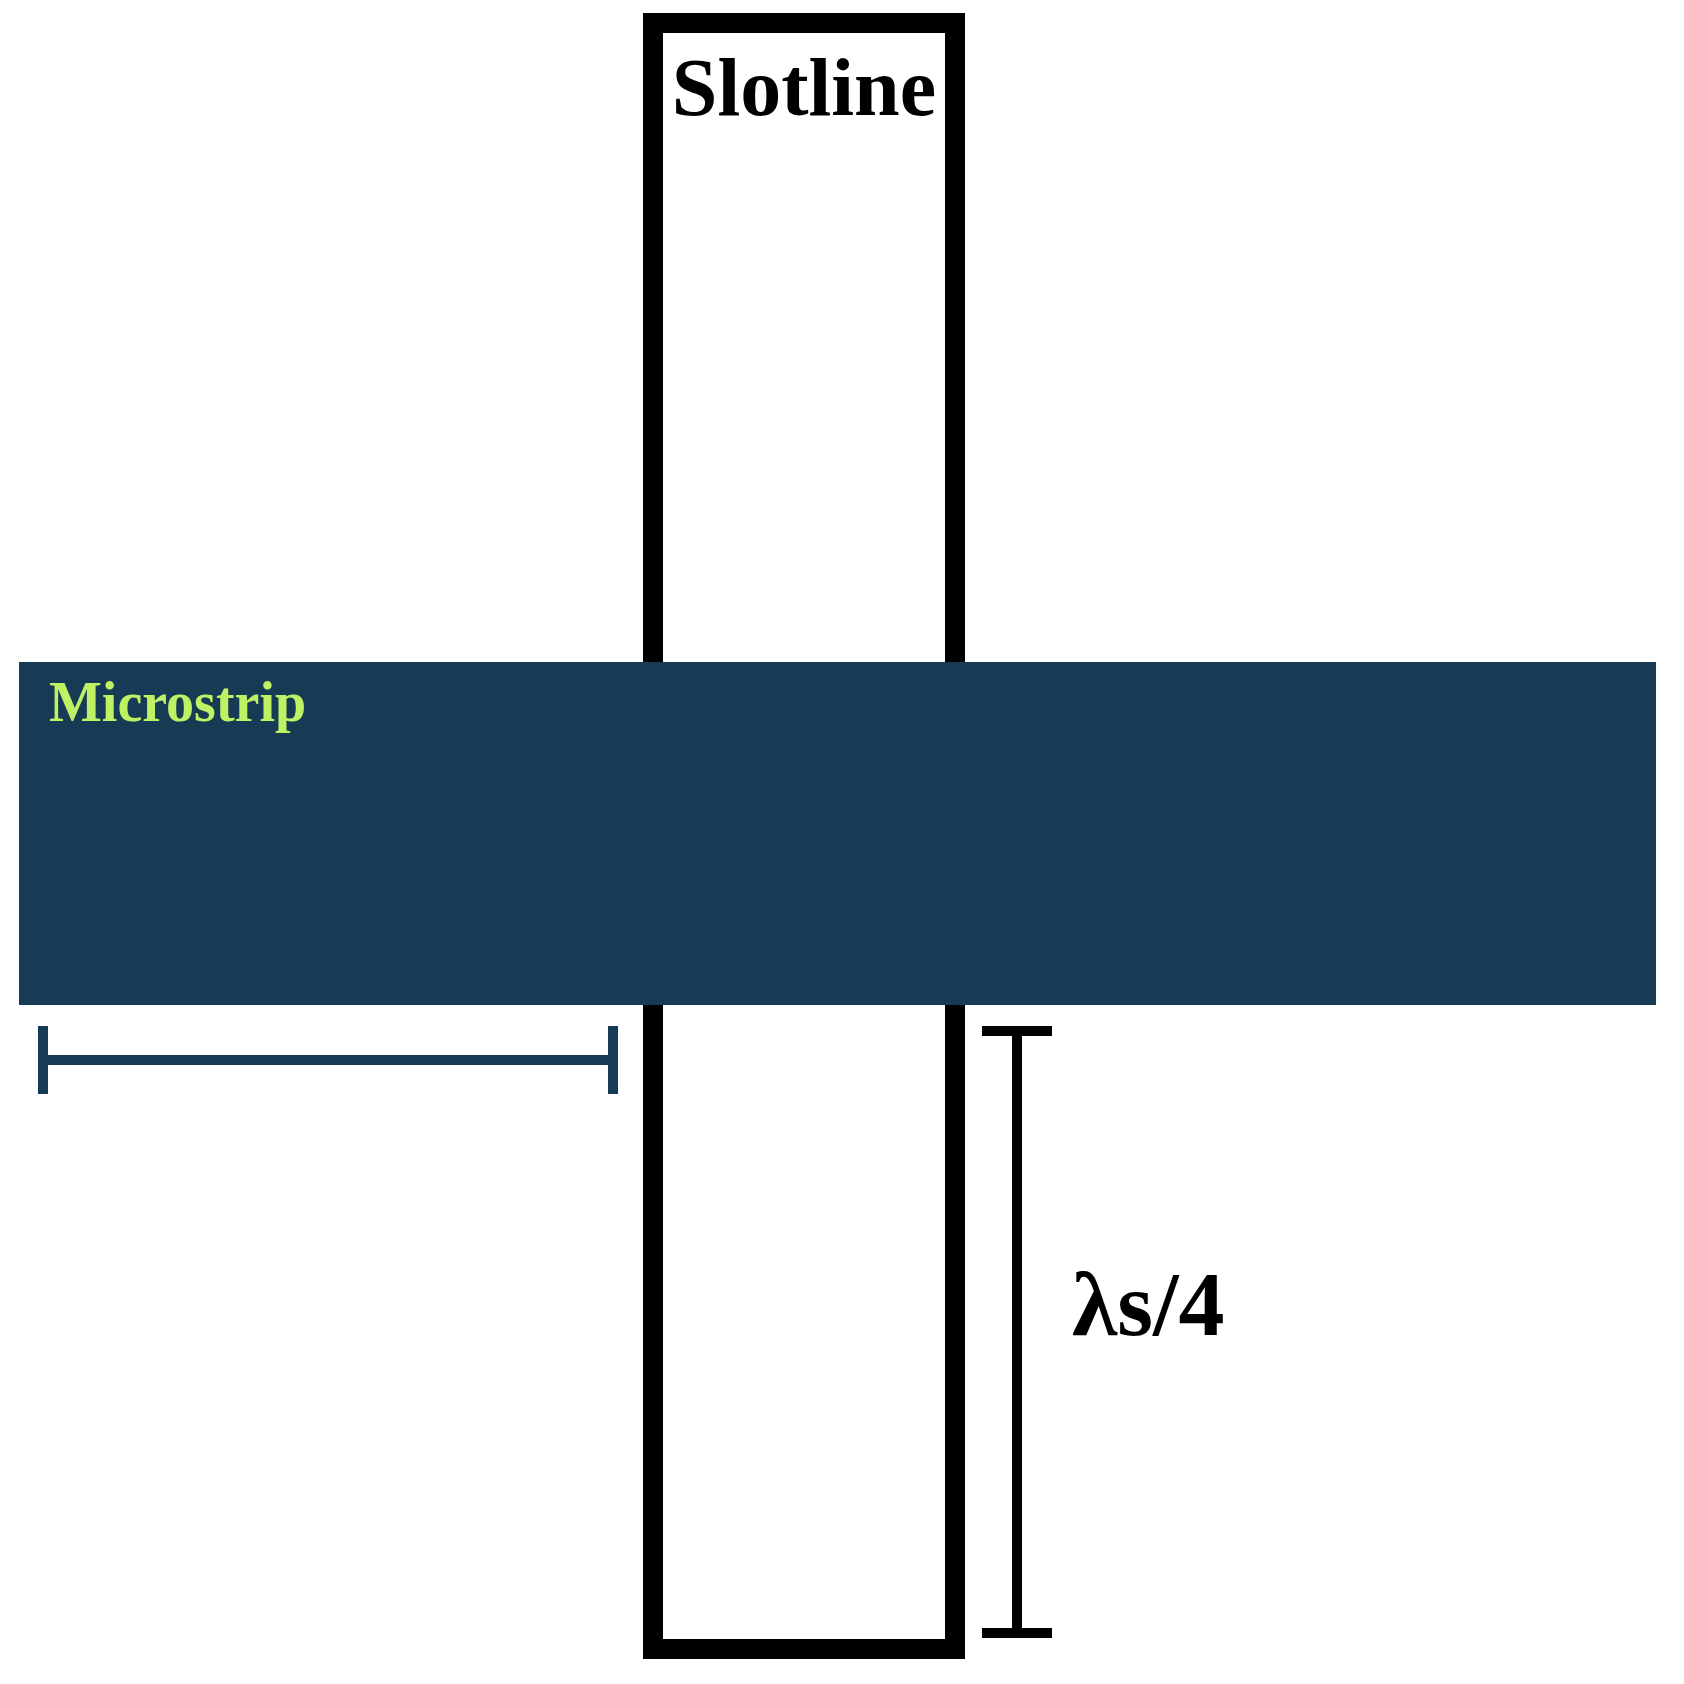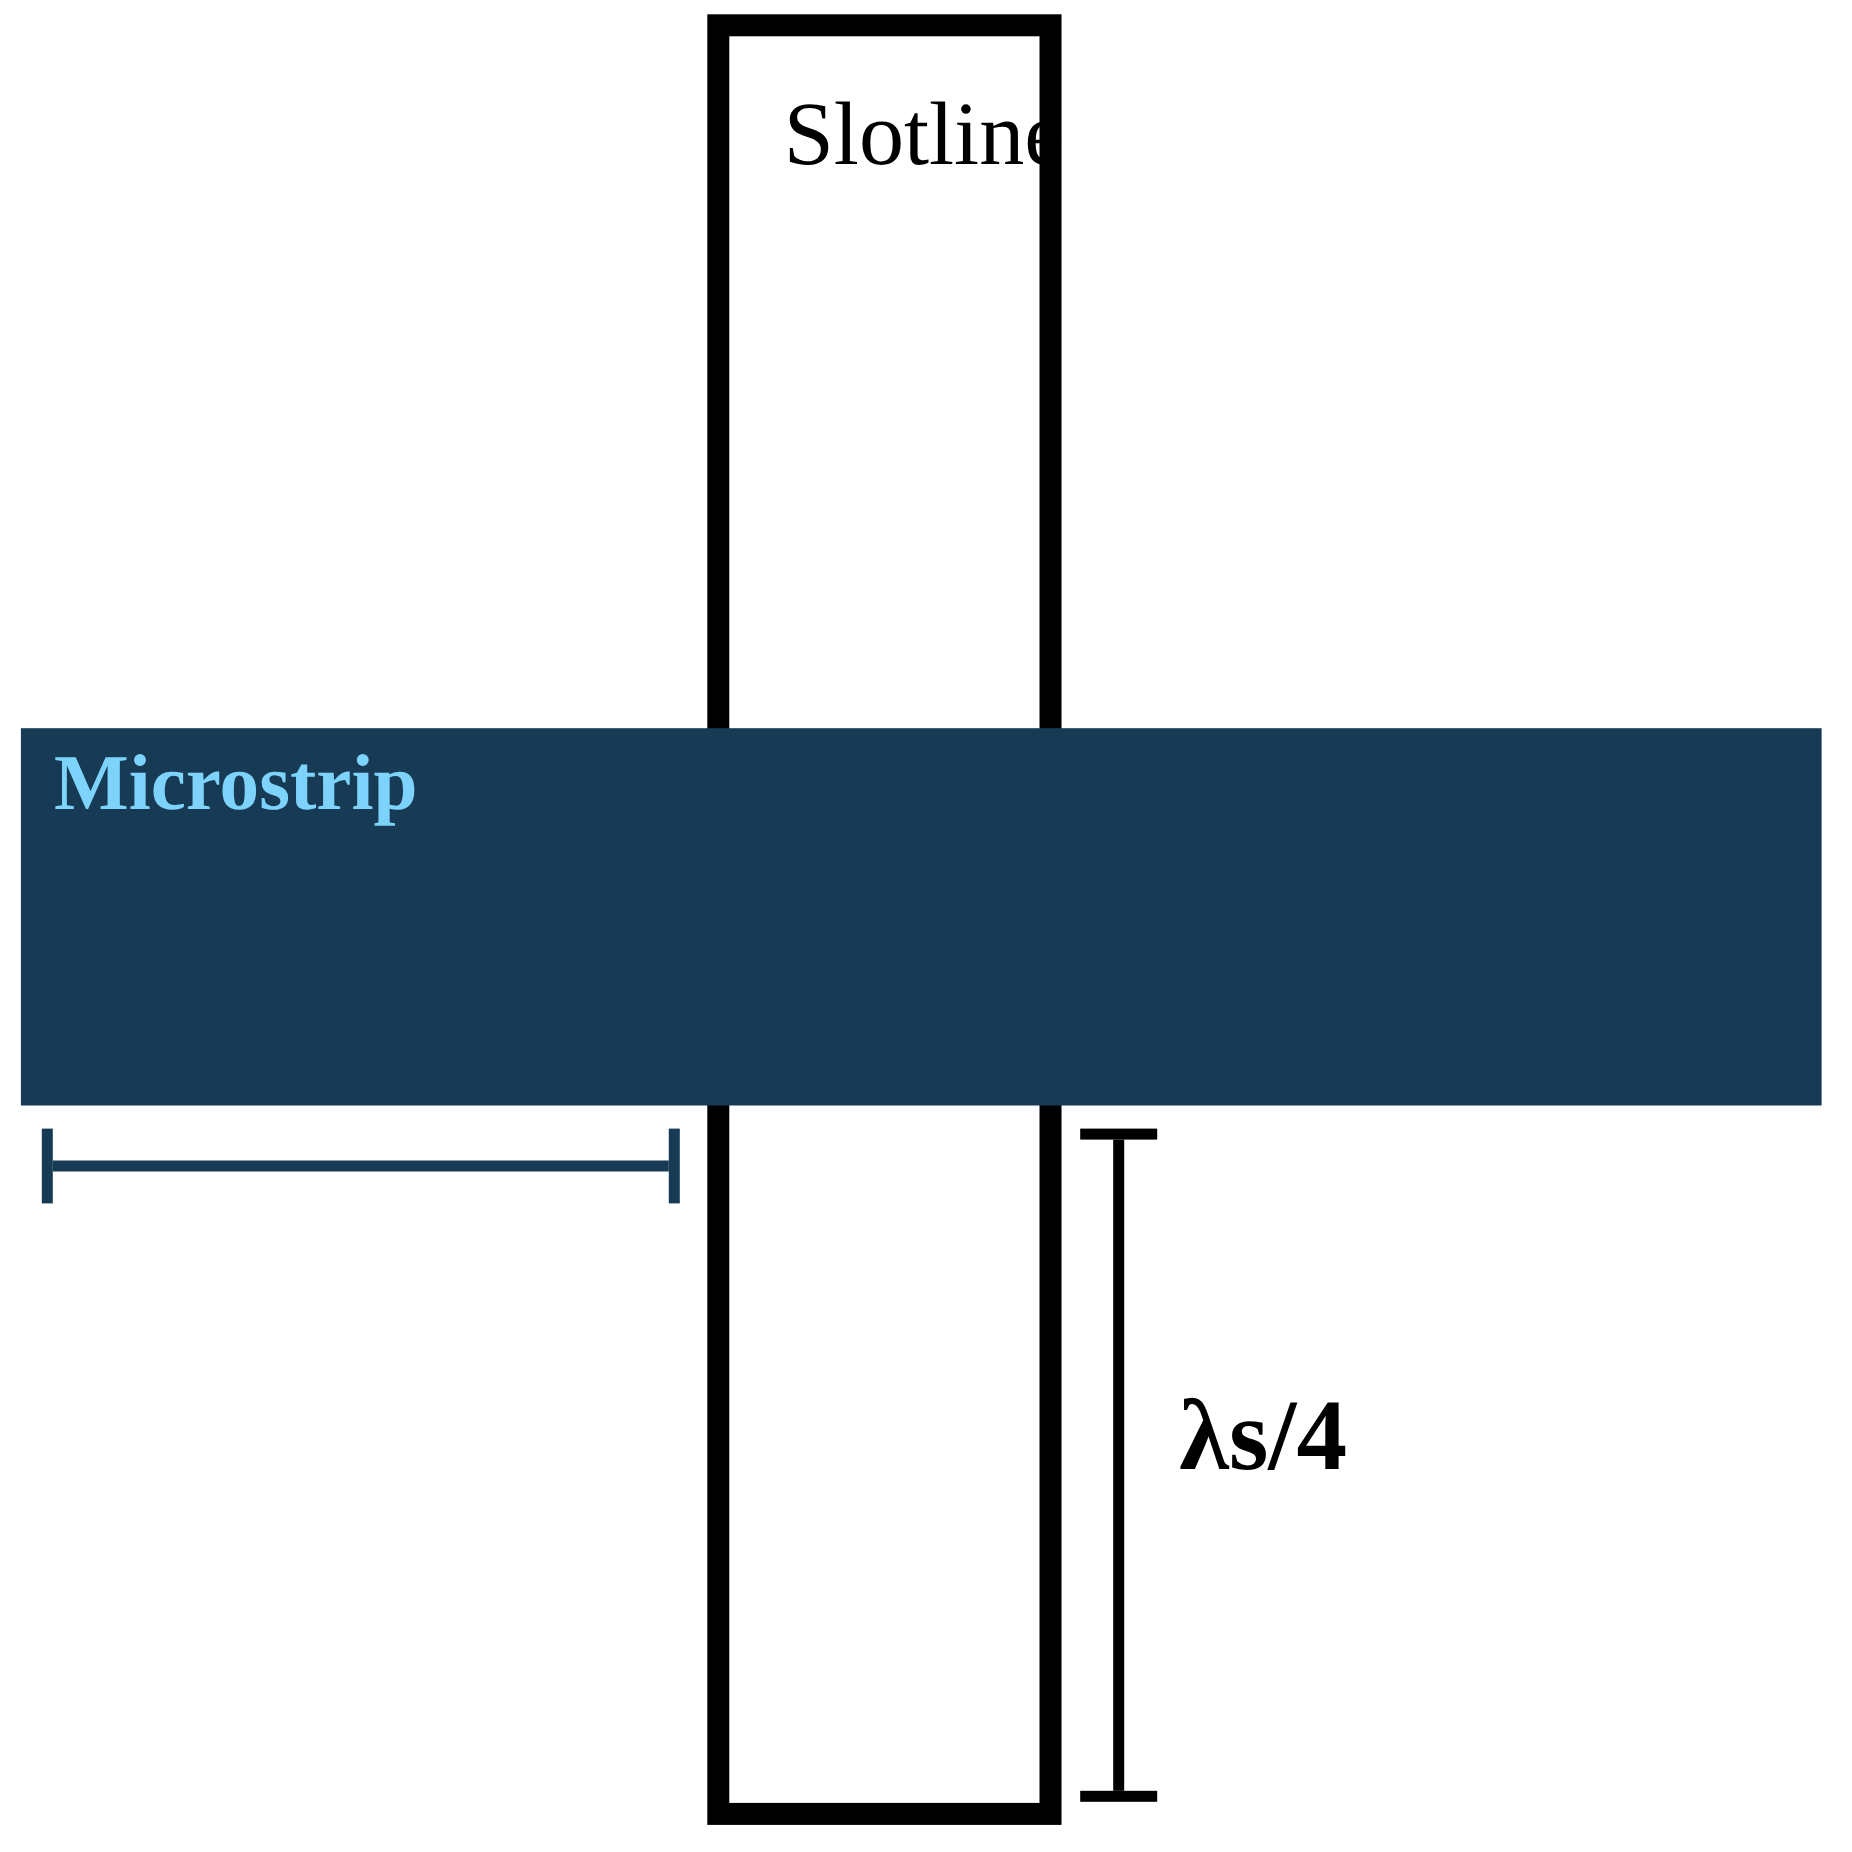--- a/index.html
+++ b/index.html
@@ -26,49 +26,48 @@
     left: 643px;
     top: 13px;
     width: 322px;
     height: 1646px;
     border: 20px solid var(--outline);
     background: transparent;
     z-index: 1;
   }
   .slotline-label {
     position: absolute;
-    top: 48px;
+    top: 14px;
     left: 0;
     width: 100%;
     text-align: center;
     font-size: 82px;
-    font-weight: normal;
+    font-weight: bold;
     color: var(--outline);
     line-height: 1.0;
     white-space: nowrap;
-    margin-left: 36px;
   }
 
   
   .microstrip-bar {
     position: absolute;
     left: 19px;
     top: 662px;
     width: 1637px;
     height: 343px;
     background: var(--microstrip-fill);
     z-index: 2;
   }
   .microstrip-label {
     position: absolute;
     left: 30px;
     top: 10px;
-    font-size: 72px;
+    font-size: 56px;
     font-weight: bold;
-    color: #7dd3fc;
+    color: #bef264;
     line-height: 1.1;
     white-space: nowrap;
   }
 
   
   .lm-bracket {
     position: absolute;
     left: 38px;
     top: 1026px;
     width: 580px;

